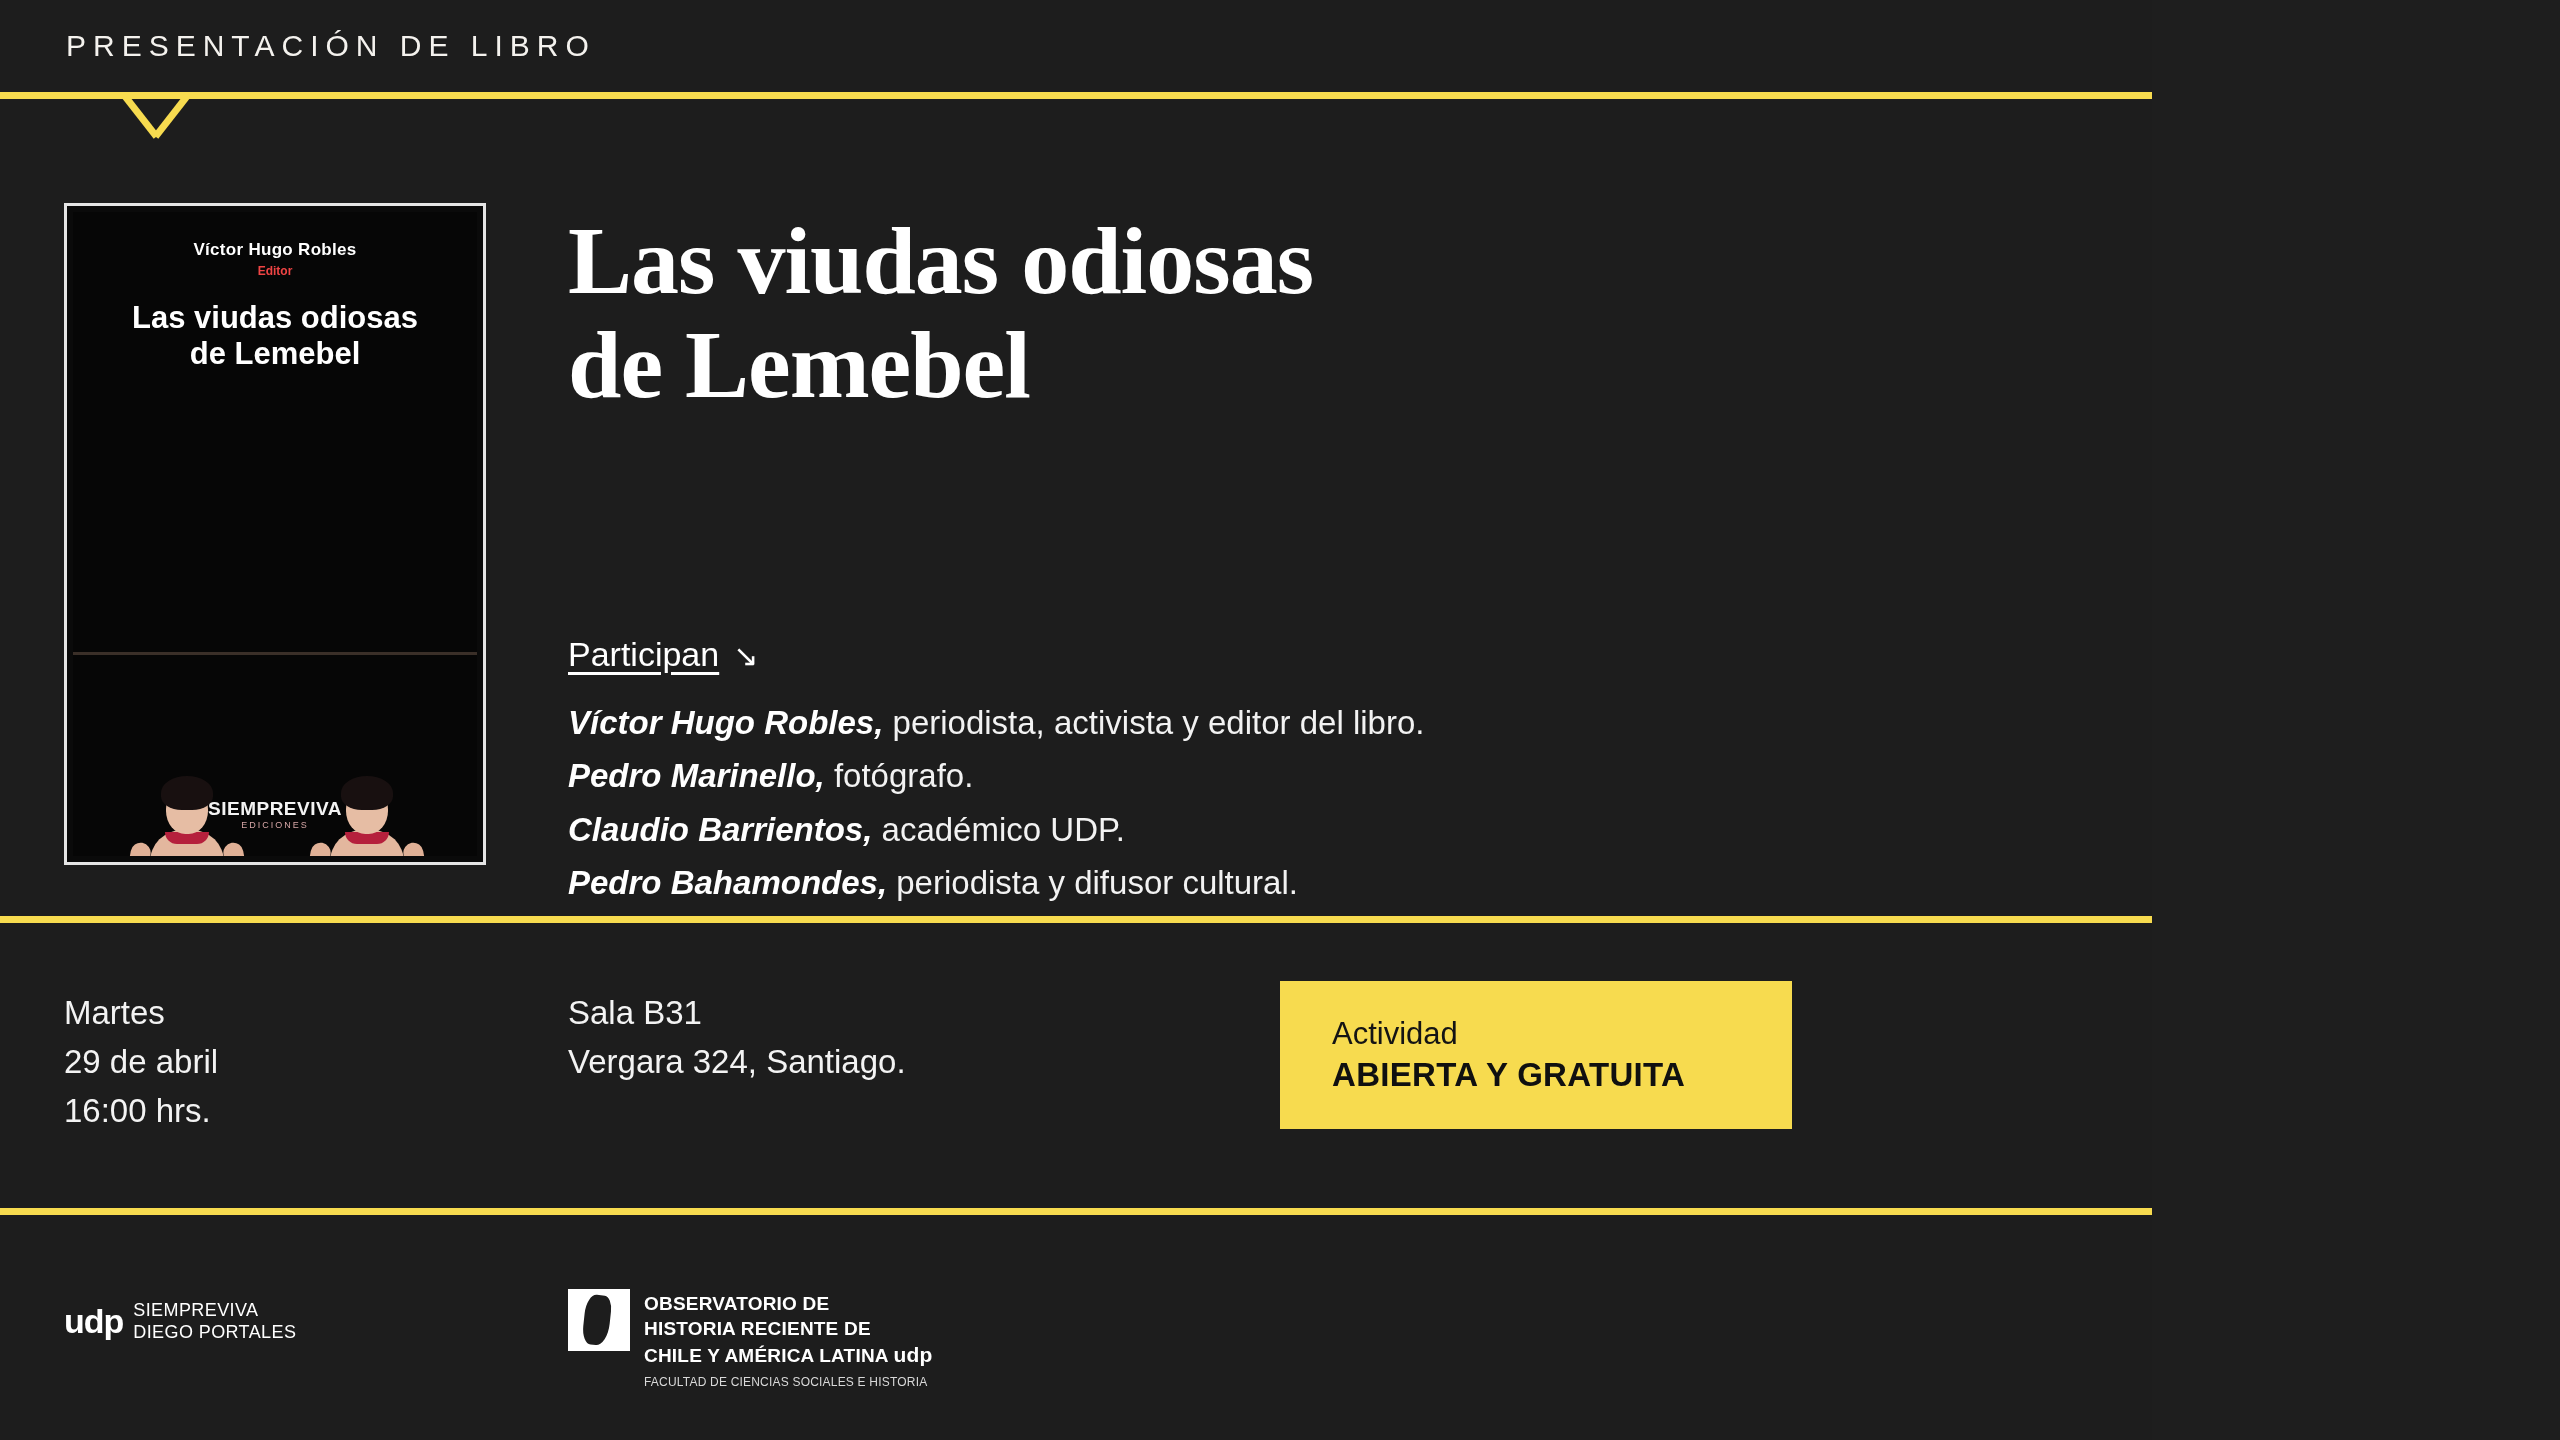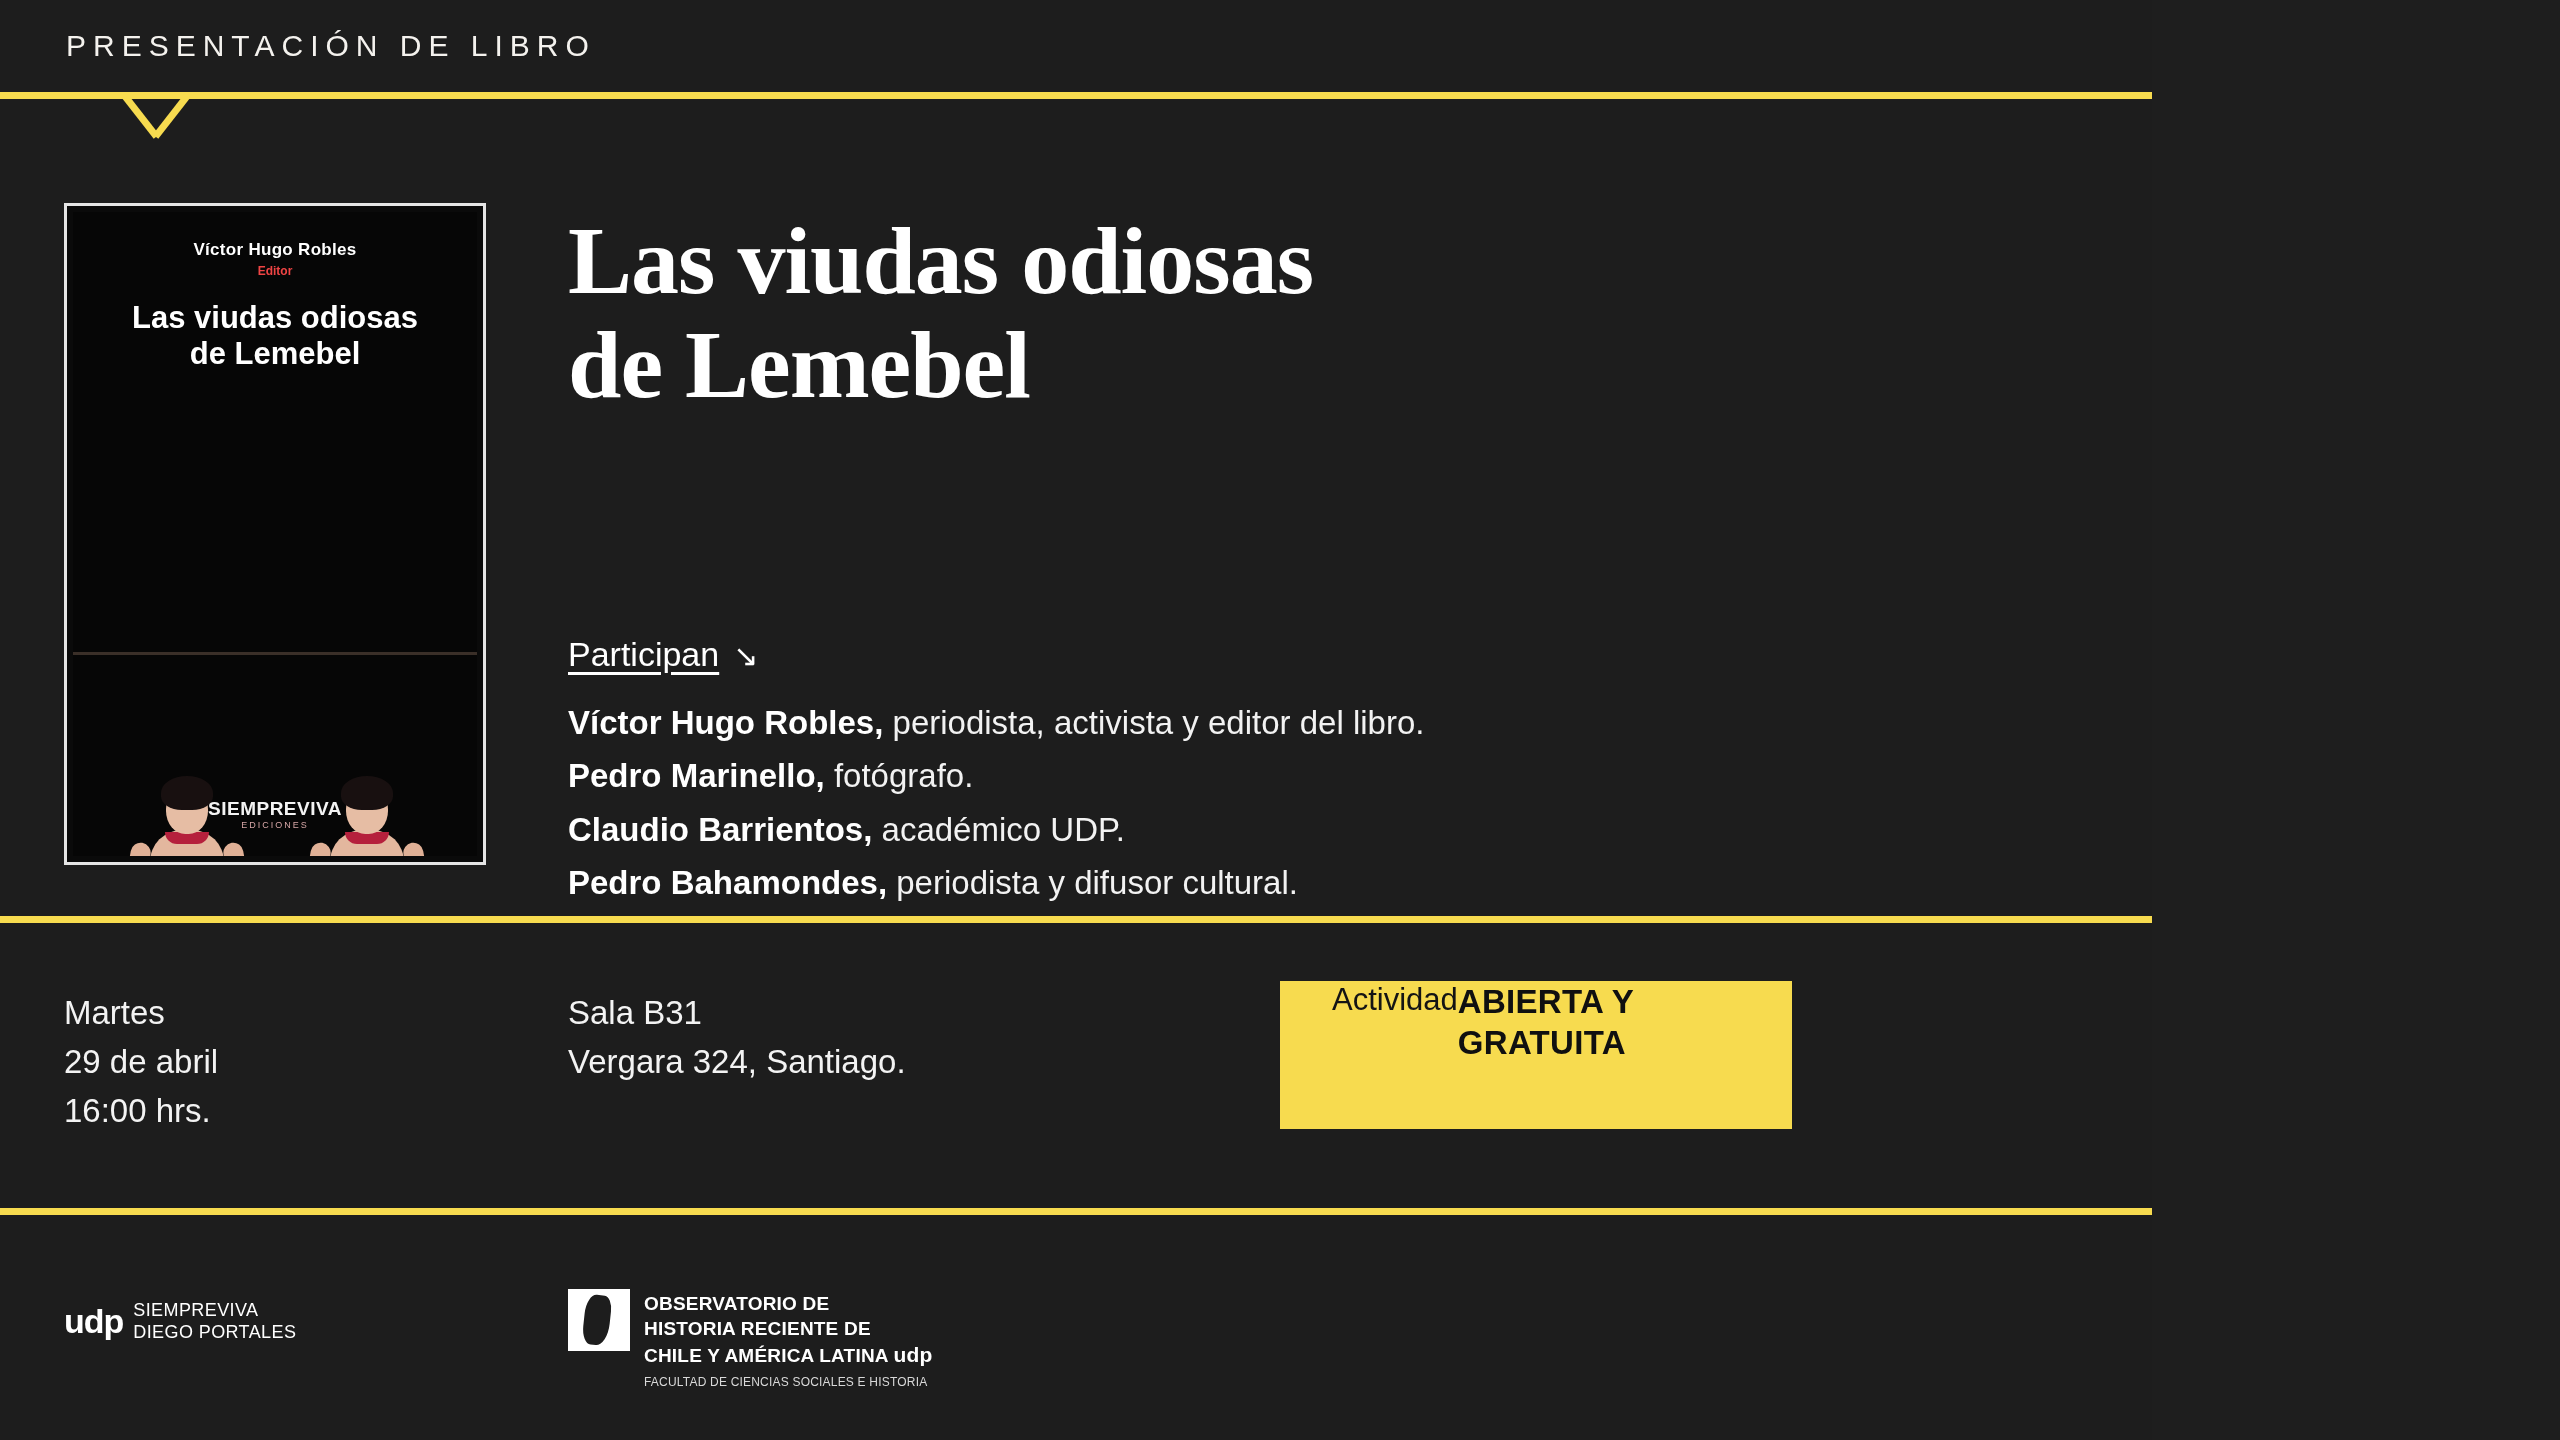--- a/index.html
+++ b/index.html
@@ -241,21 +241,21 @@
     color: #ffffff;
     font-size: 30px;
     text-decoration: none;
   }
   .p-line {
     color: #f2f2f2;
     font-size: 33px;
     line-height: 1.62;
     font-weight: 400;
   }
-  .p-line b { font-weight: 700; color: #ffffff; }
+  .p-line b { font-weight: 700; color: #ffffff; font-style: italic; }
 
   
   .info {
     position: absolute;
     top: 923px;
     left: 0;
     width: 100%;
     height: 285px;
   }
   .info-col {
@@ -268,21 +268,21 @@
   .col-where { left: 568px; top: 66px; }
 
   .badge {
     position: absolute;
     left: 1280px;
     top: 58px;
     width: 512px;
     height: 148px;
     background: #f7db4f;
     display: flex;
-    flex-direction: row;
+    flex-direction: column;
     justify-content: center;
     padding-left: 52px;
   }
   .badge-line1 {
     color: #141414;
     font-size: 31px;
     line-height: 1.25;
   }
   .badge-line2 {
     color: #101010;

